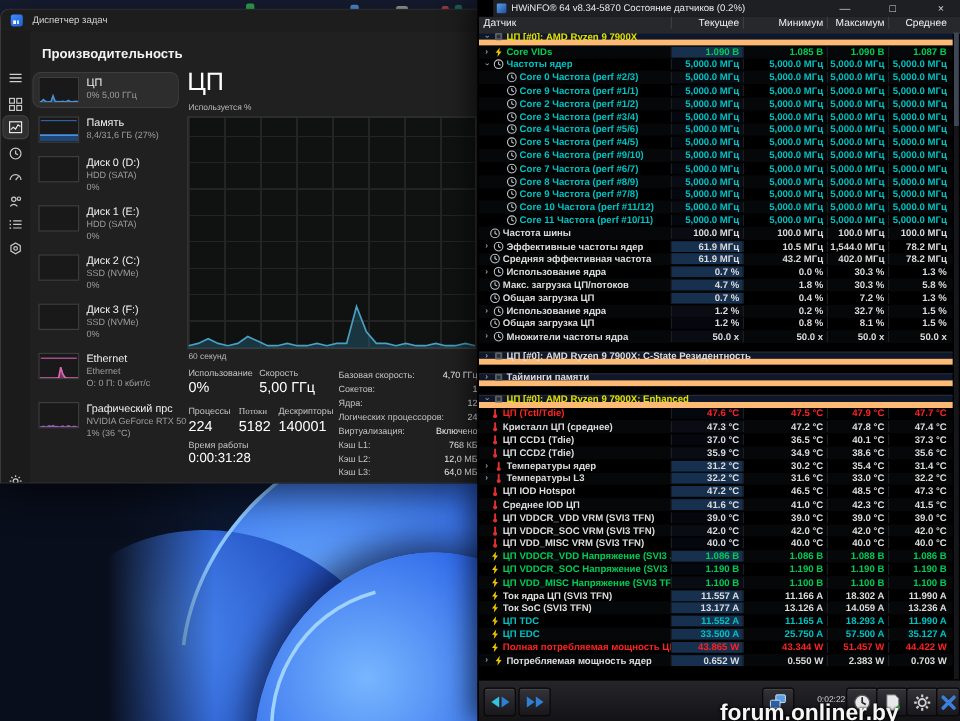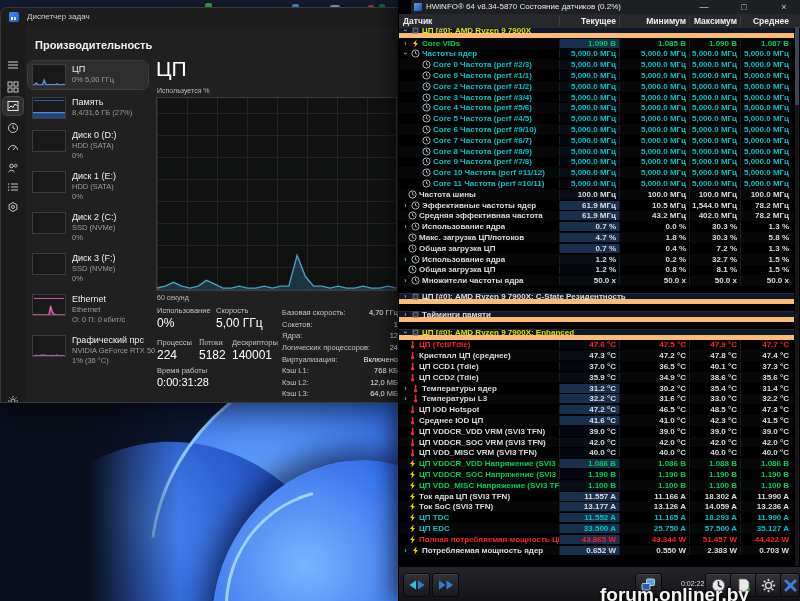--- a/index.html
+++ b/index.html
@@ -77,22 +77,22 @@
       border-left:1px solid #000;box-sizing:border-box;overflow:hidden;
       box-shadow:-6px 0 20px rgba(0,0,0,.6);}
   .hw-titlebar{position:absolute;left:0;top:0;right:0;height:14px;background:#1d1f22;
       border-bottom:1px solid #0a0a0a;margin-left:12px;}
   .hw-appicon{position:absolute;left:3px;top:3px;width:8px;height:8px;border-radius:1px;
       background:linear-gradient(135deg,#5aa0e8,#1c4f9e);}
   .hw-title{position:absolute;left:15px;top:2px;font-size:8px;color:#e8e8e8;}
   .hw-btn{position:absolute;top:0;width:16px;height:13px;color:#cfcfcf;font-size:9px;
       display:flex;align-items:center;justify-content:center;}
   .hw-colhead{position:absolute;left:0;top:14px;right:0;height:13px;background:#26282c;
-      border-bottom:1px solid #3a3d42;display:flex;align-items:center;
-      font-size:8.5px;font-weight:bold;color:#f0f0f0;}
+      border-bottom:1px solid #3a3d42;display:flex;align-items:flex-start;
+      font-size:8.5px;font-weight:normal;color:#f0f0f0;}
   .ch{box-sizing:border-box;padding-right:3px;text-align:right;border-left:1px solid #3a3d42;}
   .ch.first{width:160px;text-align:left;padding-left:4px;border-left:none;}
   .w-cur{width:60px;} .w-min{width:70px;} .w-max{width:51px;} .w-avg{width:52px;}
   .hw-rows{position:absolute;left:0;top:27px;right:6px;bottom:34px;overflow:hidden;}
   .hwrow{display:flex;height:10.8px;align-items:center;font-size:8px;font-weight:bold;
       color:#dcdcdc;box-sizing:border-box;}
   .hwrow:nth-child(even){background:#060708;}
   .c-name{width:160px;display:flex;align-items:center;gap:2px;overflow:hidden;
       white-space:nowrap;padding-left:3px;box-sizing:border-box;flex:none;}
   .cv{box-sizing:border-box;text-align:right;padding-right:3px;border-left:1px solid #1a1d22;

